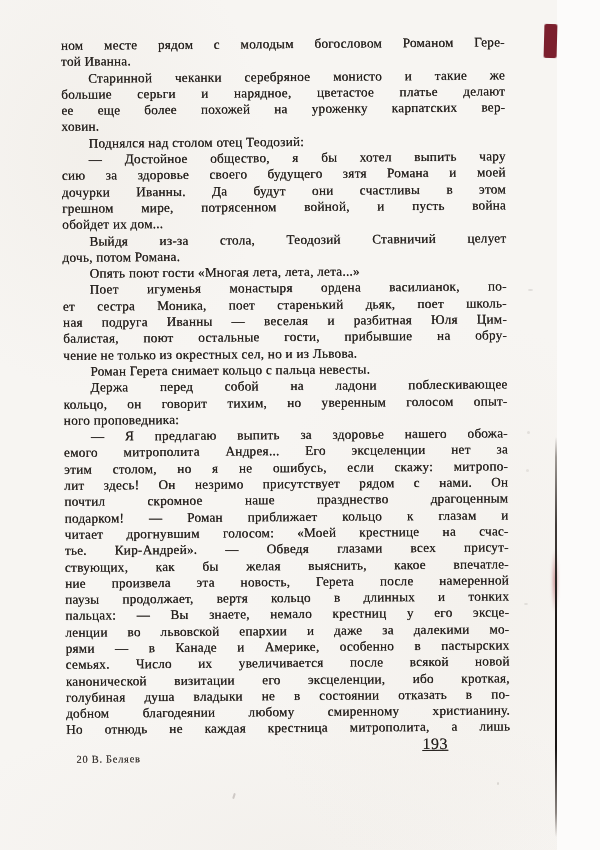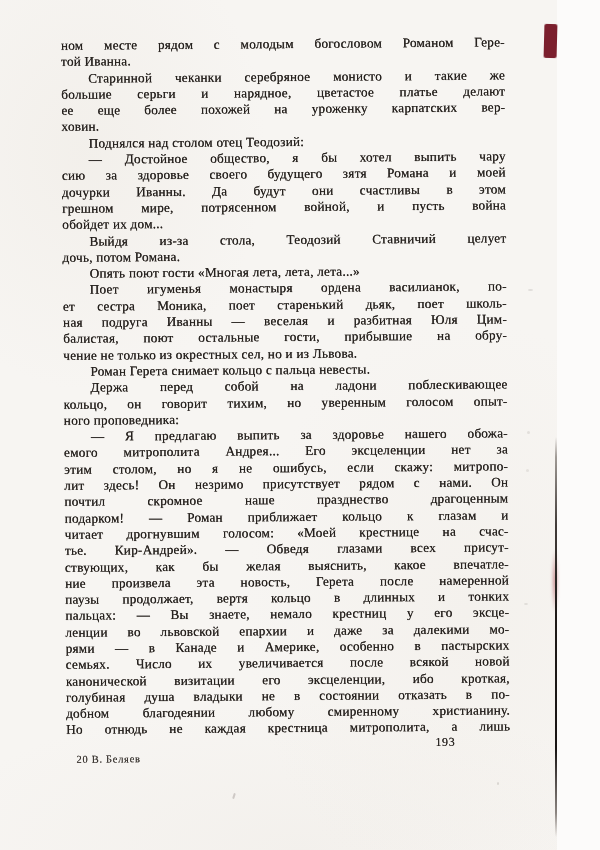--- a/index.html
+++ b/index.html
@@ -28,23 +28,24 @@
   }
   .textblock{
     position:absolute;left:64px;top:36px;width:444px;
     font-size:13.2px;line-height:16.3px;letter-spacing:0.25px;
     text-shadow:0 0 0.45px rgba(38,32,28,0.85), 0.3px 0.3px 0.6px rgba(60,50,40,0.22);
   }
   .line{text-align:justify;text-align-last:justify;white-space:normal;}
   .line.pend{text-align-last:left;}
   .line.indent{text-indent:27px;}
   .pagenum{
-    position:absolute;left:420px;top:736px;width:46px;text-align:center;
-    font-size:12px;letter-spacing:0.6px;
+    position:absolute;left:420px;top:736px;width:46px;text-align:left;
+    font-size:16px;letter-spacing:0.6px;
     text-shadow:0 0 0.4px rgba(38,32,28,0.8);
+    text-decoration:underline;
   }
   .signature{
     position:absolute;left:74px;top:752px;
     font-size:10.5px;letter-spacing:0.7px;color:#37322e;
     text-shadow:0 0 0.35px rgba(50,44,40,0.7);
   }
   .red-mark{
     position:absolute;left:544px;top:24px;width:13px;height:34px;
     border-radius:2px;transform:rotate(1.5deg);
     filter:blur(0.4px);

